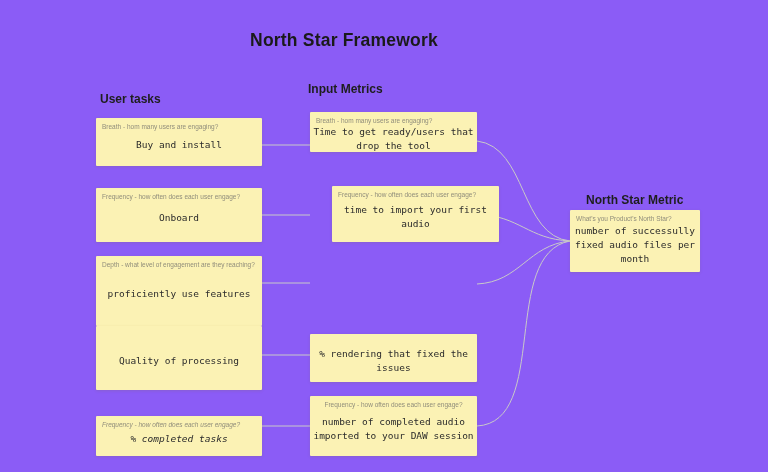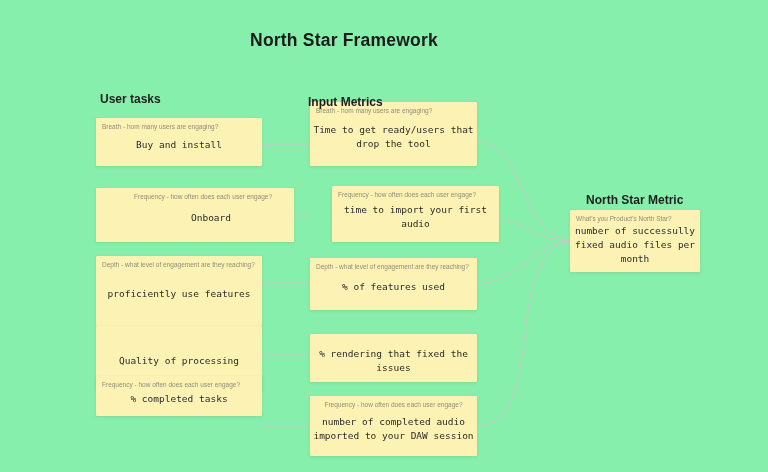--- a/index.html
+++ b/index.html
@@ -4,21 +4,21 @@
 <style>
   html, body { margin: 0; padding: 0; }
   body {
     font-family: "Liberation Sans", sans-serif;
     background: #ffffff;
   }
   .board {
     position: relative;
     width: 768px;
     height: 472px;
-    background: #86efac;
+    background: #8b5cf6;
     overflow: hidden;
   }
   .connectors {
     position: absolute;
     left: 0; top: 0;
     width: 768px; height: 472px;
     z-index: 0;
   }
   .title {
     position: absolute;
@@ -33,21 +33,21 @@
     z-index: 2;
   }
   .col-header {
     position: absolute;
     font-size: 12px;
     font-weight: bold;
     color: #1e1e1e;
     z-index: 2;
   }
   .hdr-user-tasks   { left: 100px; top: 92px; }
-  .hdr-input-metrics{ left: 308px; top: 95px; }
+  .hdr-input-metrics{ left: 308px; top: 82px; }
   .hdr-north-star   { left: 577px; top: 193px; margin-left: 9px; }
   .sticky {
     position: absolute;
     background: #fbf2b4;
     box-shadow: 0 1px 3px rgba(120,110,40,0.18);
     border-radius: 1px;
     display: flex;
     flex-direction: column;
     z-index: 1;
   }
@@ -68,27 +68,27 @@
     text-align: center;
     font-family: "DejaVu Sans Mono", "Liberation Mono", monospace;
     font-size: 9.5px;
     line-height: 1.5;
     color: #2b2b2b;
     padding: 0 2px 7px 2px;
   }
   
   .ut  { left: 96px;  width: 166px; }
   .ut1 { top: 118px; height: 48px; }
-  .ut2 { top: 188px; height: 54px; padding-left: 32px; }
+  .ut2 { top: 188px; height: 54px; }
   .ut3 { top: 256px; height: 70px; }
   .ut4 { top: 326px; height: 64px; }
-  .ut5 { top: 376px; height: 40px; }
+  .ut5 { top: 416px; height: 40px; font-style: italic; }
   
   .im  { left: 310px; width: 167px; }
-  .im1 { top: 102px; height: 64px; }
+  .im1 { top: 112px; height: 40px; }
   .im2 { top: 186px; height: 56px; margin-left: 22px; }
   .im3 { top: 258px; height: 52px; }
   .im4 { top: 334px; height: 48px; }
   .im5 { top: 396px; height: 60px; align-items: center; }
   
   .ns  { left: 570px; width: 130px; top: 210px; height: 62px; }
   .ns .sticky-text { padding-bottom: 5px; }
 </style>
 </head>
 <body>
@@ -137,24 +137,20 @@
   </div>
 
   <div class="sticky im im1">
     <div class="sticky-cat">Breath - hom many users are engaging?</div>
     <div class="sticky-text">Time to get ready/users that drop the tool</div>
   </div>
   <div class="sticky im im2">
     <div class="sticky-cat">Frequency - how often does each user engage?</div>
     <div class="sticky-text">time to import your first audio</div>
   </div>
-  <div class="sticky im im3">
-    <div class="sticky-cat">Depth - what level of engagement are they reaching?</div>
-    <div class="sticky-text">% of features used</div>
-  </div>
   <div class="sticky im im4">
     <div class="sticky-cat"></div>
     <div class="sticky-text">% rendering that fixed the issues</div>
   </div>
   <div class="sticky im im5">
     <div class="sticky-cat">Frequency - how often does each user engage?</div>
     <div class="sticky-text">number of completed audio imported to your DAW session</div>
   </div>
 
   <div class="sticky ns">

